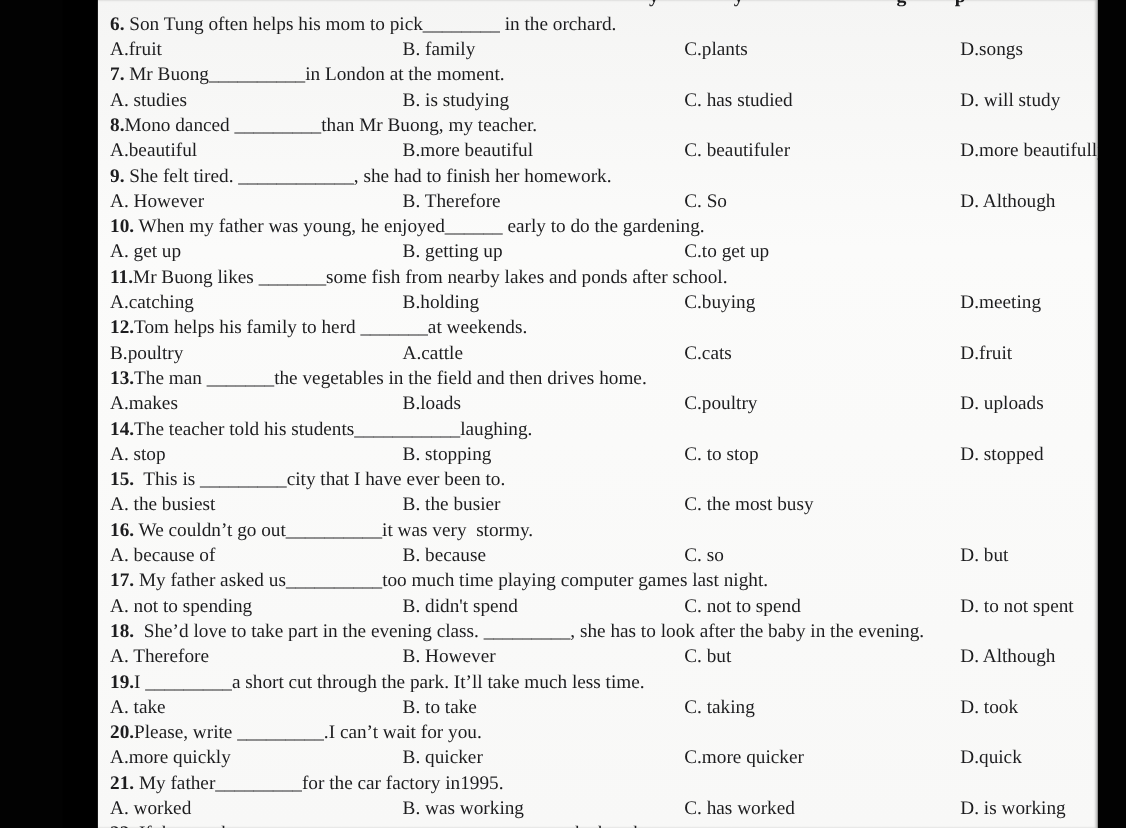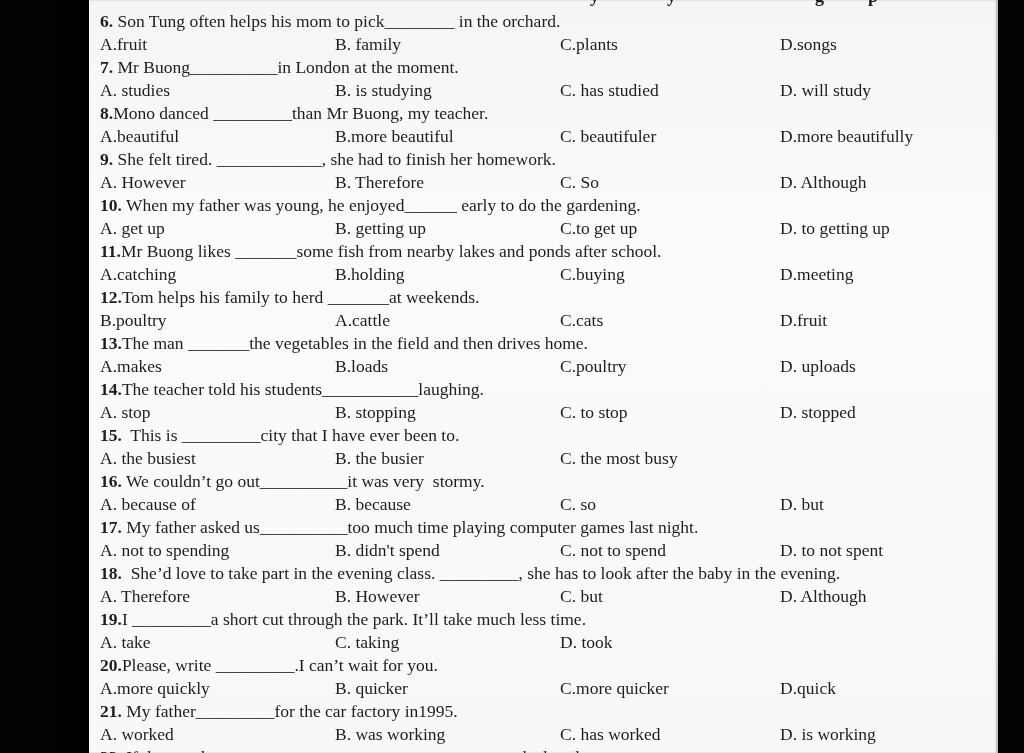--- a/index.html
+++ b/index.html
@@ -56,20 +56,21 @@
   .frag-2 { left: 715px; }
   .frag-3 { left: 768px; }
   .line {
     height: 23px;
     line-height: 23px;
     white-space: pre;
   }
   .opts {
     display: grid;
     grid-template-columns: 235px 225px 220px 1fr;
+    gap: 31px;
   }
   .num { font-weight: bold; }
 </style>
 </head>
 <body>
 
 <div class="side-bar left"></div>
 <div class="side-bar right"></div>
 
 <div class="page">
@@ -88,21 +89,21 @@
     <div class="line"><span class="num">7.</span><span> Mr Buong__________in London at the moment.</span></div>
     <div class="line opts"><span>A. studies</span><span>B. is studying</span><span>C. has studied</span><span>D. will study</span></div>
 
     <div class="line"><span class="num">8.</span><span>Mono danced _________than Mr Buong, my teacher.</span></div>
     <div class="line opts"><span>A.beautiful</span><span>B.more beautiful</span><span>C. beautifuler</span><span>D.more beautifully</span></div>
 
     <div class="line"><span class="num">9.</span><span> She felt tired. ____________, she had to finish her homework.</span></div>
     <div class="line opts"><span>A. However</span><span>B. Therefore</span><span>C. So</span><span>D. Although</span></div>
 
     <div class="line"><span class="num">10.</span><span> When my father was young, he enjoyed______ early to do the gardening.</span></div>
-    <div class="line opts"><span>A. get up</span><span>B. getting up</span><span>C.to get up</span><span>D. to getting up</span></div>
+    <div class="line opts"><span>A. get up</span><span>B. getting up</span><span>C.to get up</span></div>
 
     <div class="line"><span class="num">11.</span><span>Mr Buong likes _______some fish from nearby lakes and ponds after school.</span></div>
     <div class="line opts"><span>A.catching</span><span>B.holding</span><span>C.buying</span><span>D.meeting</span></div>
 
     <div class="line"><span class="num">12.</span><span>Tom helps his family to herd _______at weekends.</span></div>
     <div class="line opts"><span>B.poultry</span><span>A.cattle</span><span>C.cats</span><span>D.fruit</span></div>
 
     <div class="line"><span class="num">13.</span><span>The man _______the vegetables in the field and then drives home.</span></div>
     <div class="line opts"><span>A.makes</span><span>B.loads</span><span>C.poultry</span><span>D. uploads</span></div>
 
@@ -115,21 +116,21 @@
     <div class="line"><span class="num">16.</span><span> We couldn’t go out__________it was very  stormy.</span></div>
     <div class="line opts"><span>A. because of</span><span>B. because</span><span>C. so</span><span>D. but</span></div>
 
     <div class="line"><span class="num">17.</span><span> My father asked us__________too much time playing computer games last night.</span></div>
     <div class="line opts"><span>A. not to spending</span><span>B. didn't spend</span><span>C. not to spend</span><span>D. to not spent</span></div>
 
     <div class="line"><span class="num">18.</span><span>  She’d love to take part in the evening class. _________, she has to look after the baby in the evening.</span></div>
     <div class="line opts"><span>A. Therefore</span><span>B. However</span><span>C. but</span><span>D. Although</span></div>
 
     <div class="line"><span class="num">19.</span><span>I _________a short cut through the park. It’ll take much less time.</span></div>
-    <div class="line opts"><span>A. take</span><span>C. taking</span><span>D. took</span></div>
+    <div class="line opts"><span>A. take</span><span>B. to take</span><span>C. taking</span><span>D. took</span></div>
 
     <div class="line"><span class="num">20.</span><span>Please, write _________.I can’t wait for you.</span></div>
     <div class="line opts"><span>A.more quickly</span><span>B. quicker</span><span>C.more quicker</span><span>D.quick</span></div>
 
     <div class="line"><span class="num">21.</span><span> My father_________for the car factory in1995.</span></div>
     <div class="line opts"><span>A. worked</span><span>B. was working</span><span>C. has worked</span><span>D. is working</span></div>
 
     <div class="line"><span class="num">22.</span><span> If the weather _________ tomorrow, we _______ go to the beach.</span></div>
 
   </div>

